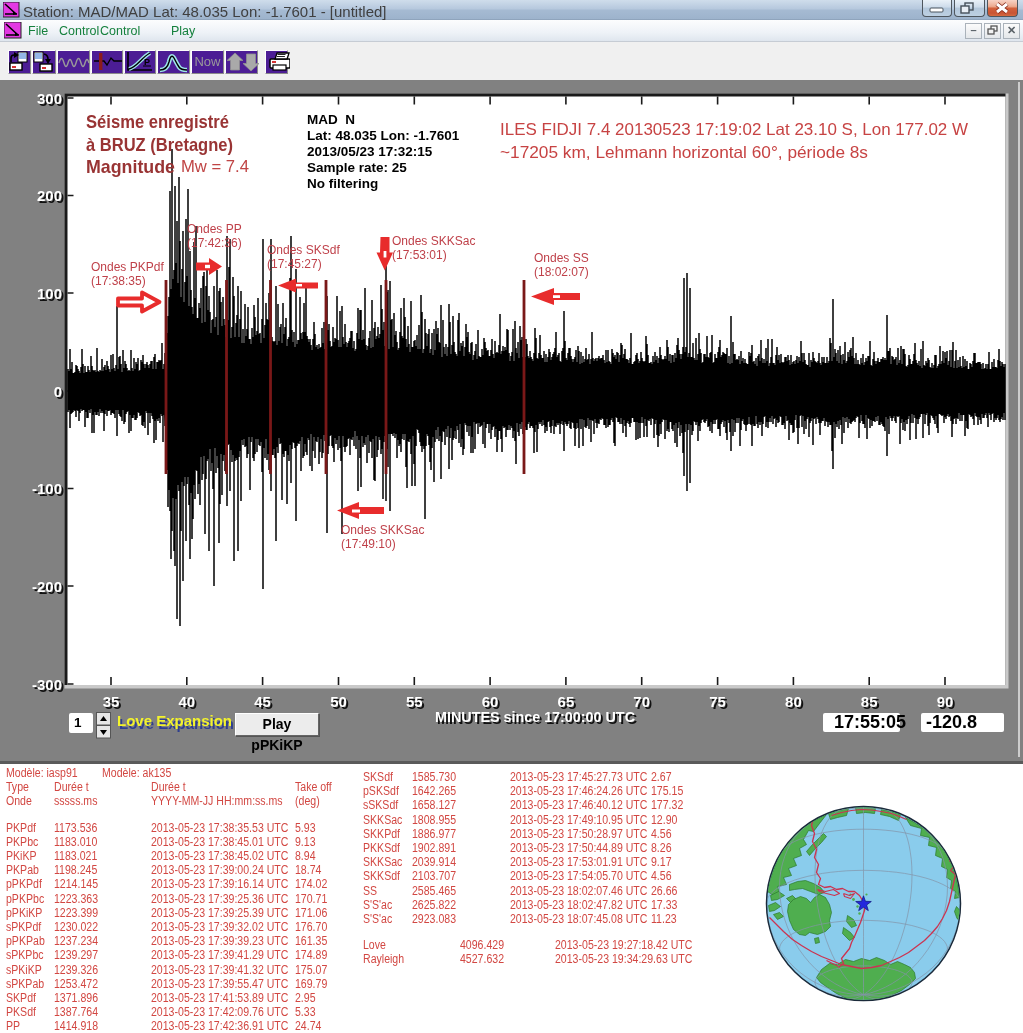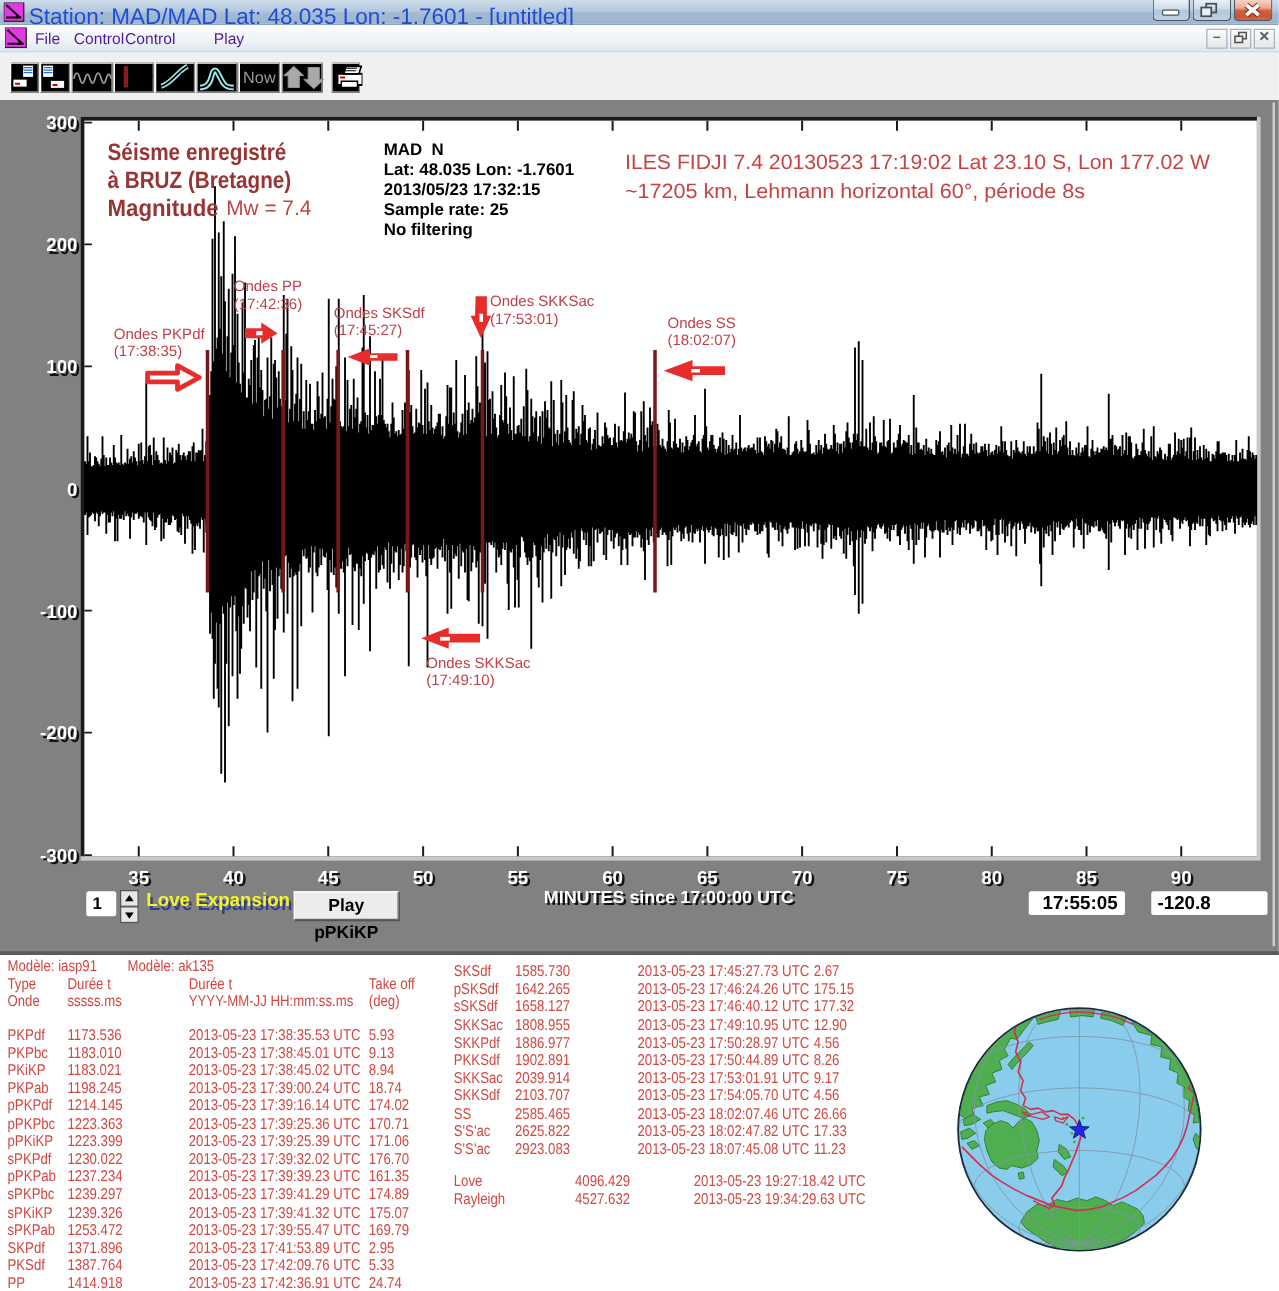--- a/index.html
+++ b/index.html
@@ -1,33 +1,33 @@
 <!DOCTYPE html>
 <html><head><meta charset="utf-8"><style>
 html,body{margin:0;padding:0;width:1023px;height:1033px;overflow:hidden;
 font-family:"Liberation Sans",sans-serif;background:#fff;}
 .abs{position:absolute;}
 #titlebar{left:0;top:0;width:1023px;height:20px;
 background:linear-gradient(#cfddeb,#b7c9de 45%,#a5bad2 55%,#9db3cc);
 border-bottom:1px solid #8fa4bc;box-sizing:border-box;}
-#titletxt{left:23px;top:3px;font-size:18px;color:#1d4ed8;}
+#titletxt{left:23px;top:3px;font-size:15px;color:#404040;}
 .aerobtn{top:0px;height:17px;border-radius:0 0 4px 4px;box-sizing:border-box;
 border:1px solid #4e565e;border-top:none;}
 #menubar{left:0;top:20px;width:1023px;height:22px;
 background:linear-gradient(#fcfdfe,#eef2f7 60%,#dfe6ee);
 border-bottom:1px solid #c6ccd4;box-sizing:border-box;}
-.menuitem{position:absolute;top:24px;font-size:12.5px;color:#4c1d95;}
+.menuitem{position:absolute;top:24px;font-size:12.5px;color:#15803d;}
 .mdibtn{position:absolute;top:23px;width:17px;height:16px;background:linear-gradient(#fbfbfb,#e4e7ea);
 border:1px solid #aab2ba;box-sizing:border-box;color:#5a6268;text-align:center;font-size:11px;line-height:13px;font-weight:bold;}
 #toolbar{left:0;top:42px;width:1023px;height:38px;background:#f0f0f0;}
-.tbtn{position:absolute;top:50px;height:24px;background:#000000;
+.tbtn{position:absolute;top:50px;height:24px;background:#4c1d95;
 border:1px solid;border-color:#fdfdfd #8a8a8a #8a8a8a #fdfdfd;box-sizing:border-box;}
 #graypanel{left:0;top:80px;width:1023px;height:684px;background:#818181;}
 .wbox{position:absolute;background:#fff;border-radius:2px;
-box-sizing:border-box;font-size:15px;font-weight:bold;color:#000;}
+box-sizing:border-box;font-size:18px;font-weight:bold;color:#000;}
 #bottom{left:0;top:764px;width:1023px;height:269px;background:#fff;}
 .red{position:absolute;color:#d24742;font-size:12.5px;line-height:14.2px;white-space:pre;transform:scaleX(0.845);transform-origin:0 0;}
 </style></head><body>
 
 <div class="abs" id="titlebar"></div>
 <svg class="abs" style="left:3px;top:2px" width="17" height="16">
  <rect x="0" y="0" width="16" height="15" fill="#e338e3" stroke="#222" stroke-width="1"></rect>
  <path d="M2 2 L13 12 M2 12 L14 12" stroke="#000" stroke-width="1.6" fill="none"></path>
  <path d="M10 9 L14 12 L10 13 Z" fill="#000"></path>
 </svg>
@@ -217,21 +217,21 @@
 <div class="wbox" style="left:69px;top:713px;width:24px;height:20px;padding-left:5px;line-height:20px;font-size:13.5px">1</div>
 <svg class="abs" style="left:96px;top:712px" width="16" height="27">
 <rect x="0.5" y="0.5" width="14" height="12.5" fill="#e6e6e6" stroke="#555"></rect>
 <rect x="0.5" y="13.5" width="14" height="12.5" fill="#e6e6e6" stroke="#555"></rect>
 <path d="M7.5 4 L11 9 H4 Z" fill="#000"></path>
 <path d="M7.5 23 L11 18 H4 Z" fill="#000"></path>
 </svg>
 <div class="abs" style="left:117px;top:712px;font-size:15px;font-weight:bold;color:#f3f32c;text-shadow:2px 3px 0 #2f3f8f">Love Expansion</div>
 <div class="abs" style="left:235px;top:713px;width:84px;height:23px;background:#ececec;border:1px solid;border-color:#fff #666 #666 #fff;box-sizing:border-box;text-align:center;font-size:14px;font-weight:bold;color:#000;line-height:21px;box-shadow:1px 1px 0 #555">Play pPKiKP</div>
 <div class="wbox" style="left:823px;top:713px;width:77px;height:19px;padding-left:11px;line-height:19px">17:55:05</div>
-<div class="wbox" style="left:921px;top:713px;width:93px;height:19px;padding-left:5px;line-height:19px">-120.8</div>
+<div class="wbox" style="left:921px;top:713px;width:83px;height:19px;padding-left:5px;line-height:19px">-120.8</div>
 <div class="abs" id="bottom"></div>
 <div class="abs" style="left:0;top:761px;width:1023px;height:3px;background:#5a5a5a"></div>
 <div class="red" style="left:6px;top:765.5px">Modèle: iasp91</div>
 <div class="red" style="left:102px;top:765.5px">Modèle: ak135</div>
 <div class="red" style="left:6px;top:779.7px">Type
 Onde</div>
 <div class="red" style="left:54px;top:779.7px">Durée t
 sssss.ms</div>
 <div class="red" style="left:151px;top:779.7px">Durée t
 YYYY-MM-JJ HH:mm:ss.ms</div>

